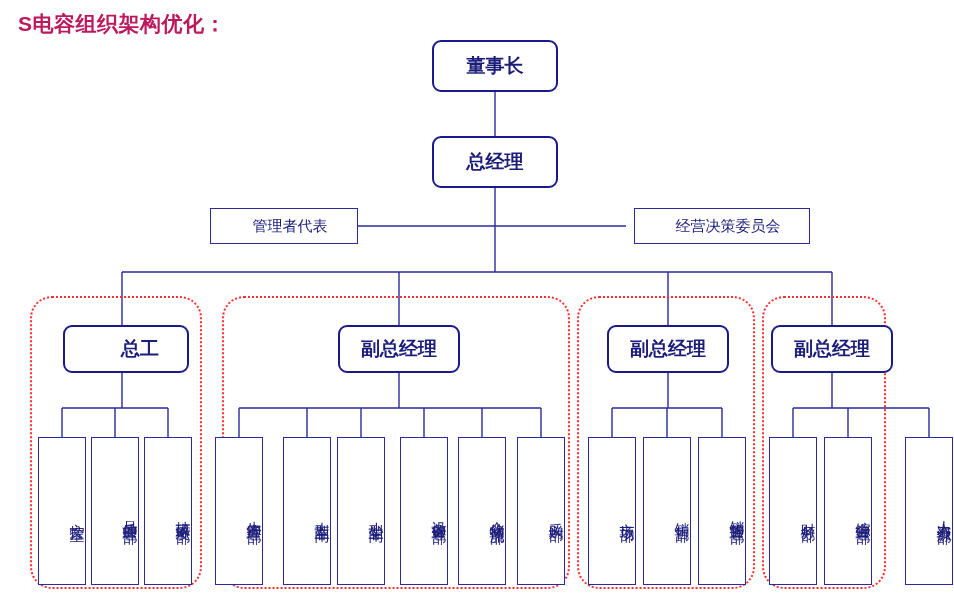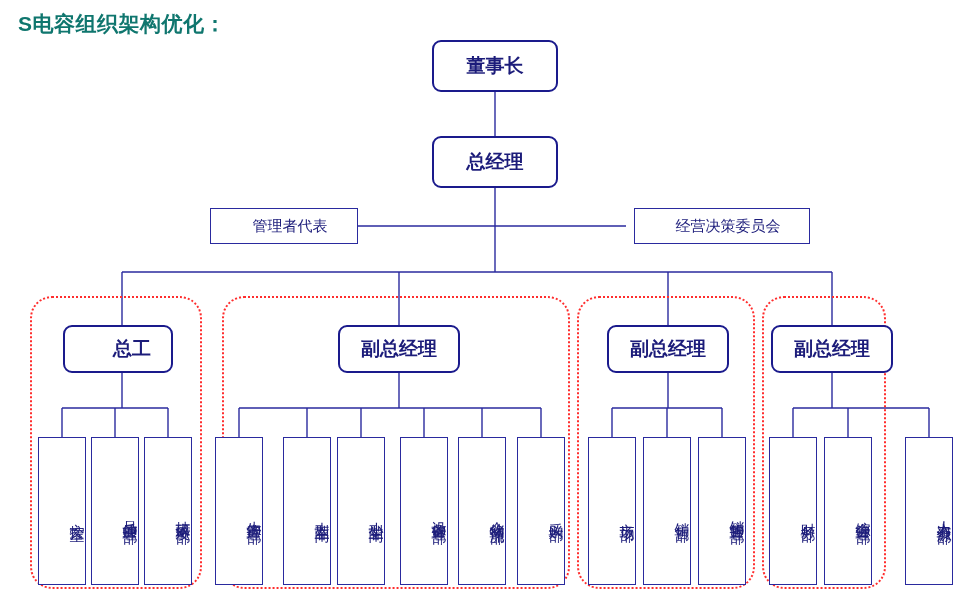--- a/index.html
+++ b/index.html
@@ -19,21 +19,21 @@
     left: 0; top: 0;
     width: 954px;
     height: 593px;
   }
   .title {
     position: absolute;
     left: 18px;
     top: 10px;
     font-size: 21px;
     font-weight: bold;
-    color: #0f766e;
+    color: #be185d;
     letter-spacing: 0.5px;
     white-space: nowrap;
   }
   svg.lines {
     position: absolute;
     left: 0; top: 0;
     width: 954px;
     height: 593px;
     pointer-events: none;
   }
@@ -137,21 +137,21 @@
   <div class="group" style="left:30px;top:296px;width:172px;height:293px;"></div>
   <div class="group" style="left:222px;top:296px;width:348px;height:293px;"></div>
   <div class="group" style="left:577px;top:296px;width:178px;height:293px;"></div>
   <div class="group" style="left:762px;top:296px;width:124px;height:293px;"></div>
 
   <div class="node exec" style="left:432px;top:136px;width:126px;height:52px;">总经理</div>
   <div class="node exec" style="left:432px;top:40px;width:126px;height:52px;">董事长</div>
   <div class="node plain" style="left:210px;top:208px;width:148px;height:36px;">管理者代表</div>
   <div class="node plain" style="left:626px;top:208px;width:176px;height:36px;margin-left:8px;">经营决策委员会</div>
 
-  <div class="node exec" style="left:63px;top:325px;width:110px;height:48px;padding-left:28px;">总工</div>
+  <div class="node exec" style="left:63px;top:325px;width:126px;height:48px;padding-left:28px;">总工</div>
   <div class="node exec" style="left:338px;top:325px;width:122px;height:48px;">副总经理</div>
   <div class="node exec" style="left:607px;top:325px;width:122px;height:48px;">副总经理</div>
   <div class="node exec" style="left:771px;top:325px;width:122px;height:48px;">副总经理</div>
 
   <div class="node dept" style="left:38px;top:437px;width:48px;height:148px;">文控室</div>
   <div class="node dept" style="left:91px;top:437px;width:48px;height:148px;">品质管理部</div>
   <div class="node dept" style="left:144px;top:437px;width:48px;height:148px;">技术研发部</div>
   <div class="node dept" style="left:215px;top:437px;width:48px;height:148px;">生产管理部</div>
   <div class="node dept" style="left:283px;top:437px;width:48px;height:148px;">大型车间</div>
   <div class="node dept" style="left:337px;top:437px;width:48px;height:148px;">小型车间</div>

